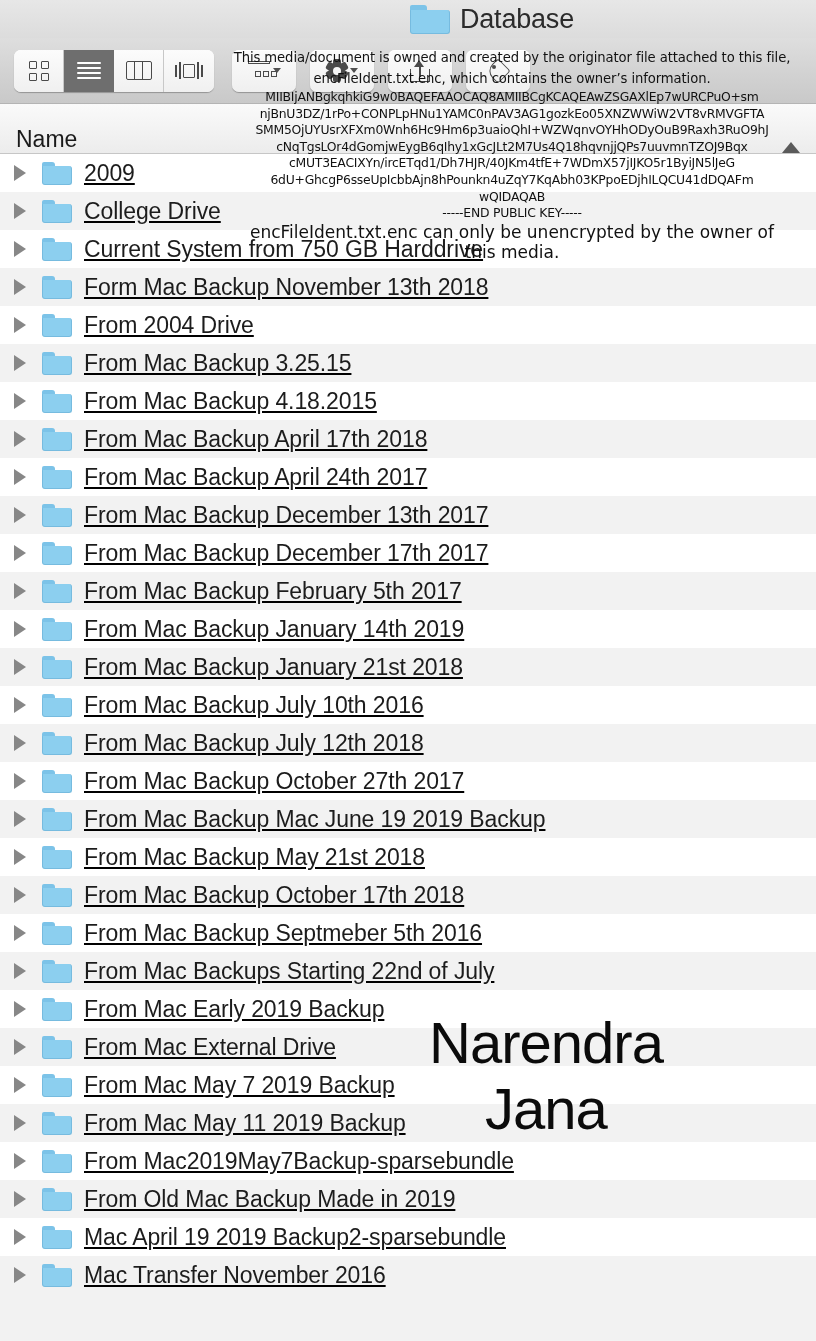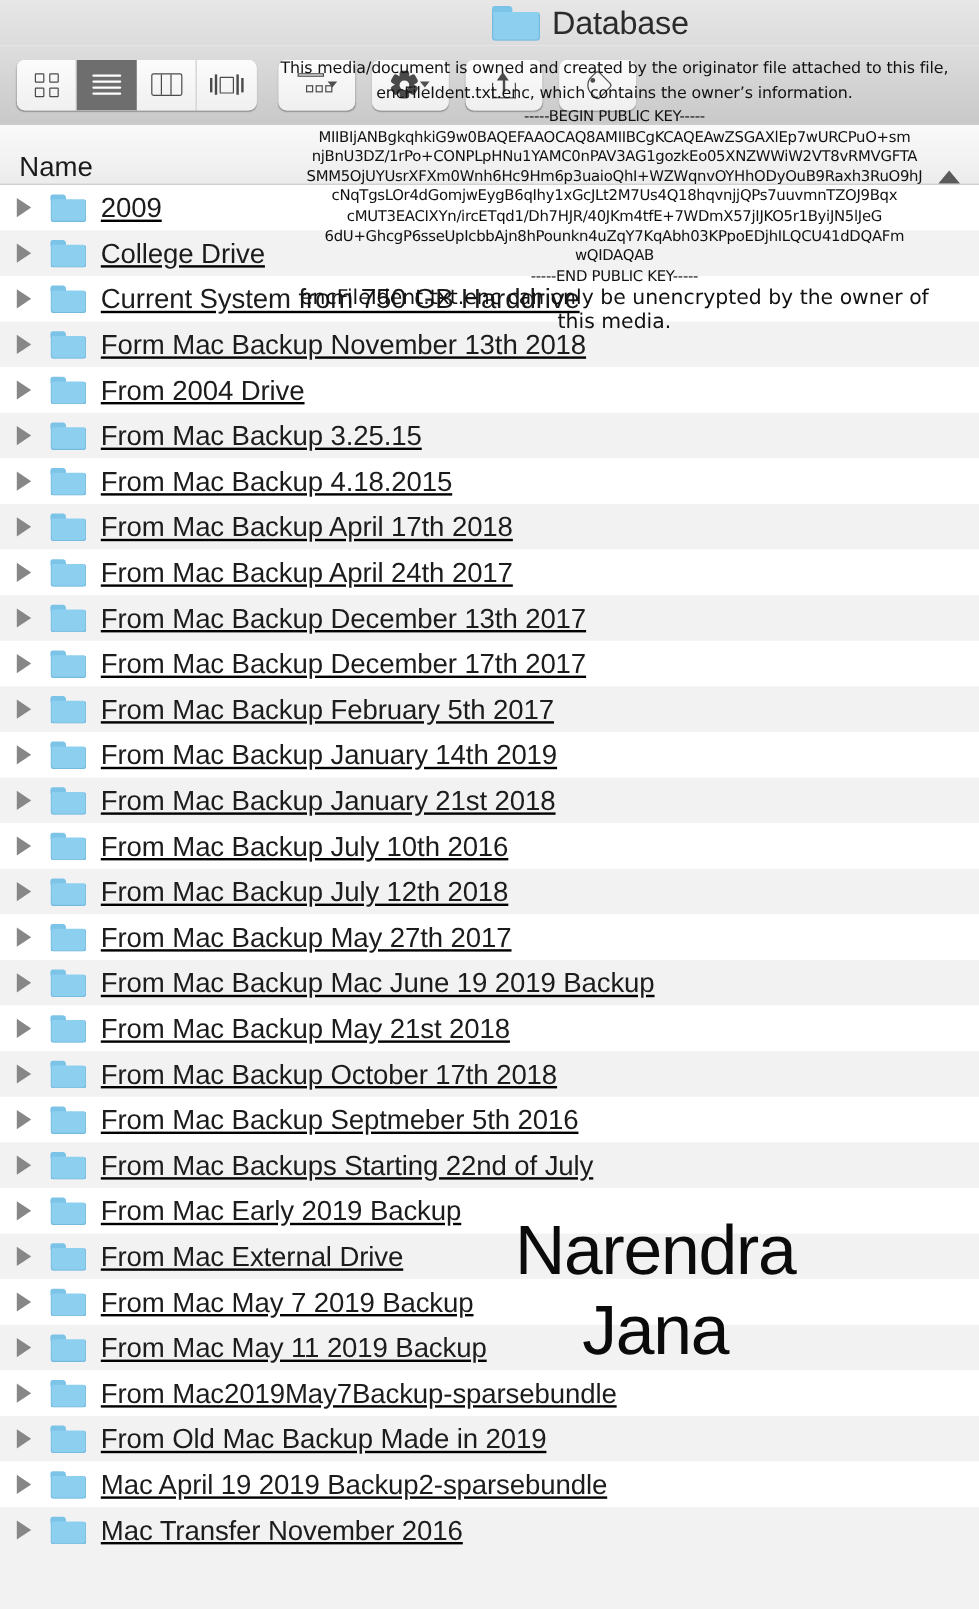--- a/index.html
+++ b/index.html
@@ -516,21 +516,21 @@
         <span class="name">From Mac Backup July 12th 2018</span>
       </div>
       <div class="row odd">
         <span class="disclosure">
           <span class="tri"></span>
         </span>
         <span class="folder sm">
           <span class="tab"></span>
           <span class="body"></span>
         </span>
-        <span class="name">From Mac Backup May 27th 2017</span>
+        <span class="name">From Mac Backup October 27th 2017</span>
       </div>
       <div class="row even">
         <span class="disclosure">
           <span class="tri"></span>
         </span>
         <span class="folder sm">
           <span class="tab"></span>
           <span class="body"></span>
         </span>
         <span class="name">From Mac Backup Mac June 19 2019 Backup</span>
@@ -654,21 +654,20 @@
           <span class="body"></span>
         </span>
         <span class="name">Mac Transfer November 2016</span>
       </div>
     </div>
   <div class="list-filler"></div>
 
   <div class="wm-block">
     <div class="lede">This media/document is owned and created by the originator file attached to this file,</div>
     <div class="lede">encFileIdent.txt.enc, which contains the owner’s information.</div>
-    <div class="keyline">-----BEGIN PUBLIC KEY-----</div>
     <div id="keylines">
         <div class="keyline">MIIBIjANBgkqhkiG9w0BAQEFAAOCAQ8AMIIBCgKCAQEAwZSGAXlEp7wURCPuO+sm</div>
         <div class="keyline">njBnU3DZ/1rPo+CONPLpHNu1YAMC0nPAV3AG1gozkEo05XNZWWiW2VT8vRMVGFTA</div>
         <div class="keyline">SMM5OjUYUsrXFXm0Wnh6Hc9Hm6p3uaioQhI+WZWqnvOYHhODyOuB9Raxh3RuO9hJ</div>
         <div class="keyline">cNqTgsLOr4dGomjwEygB6qIhy1xGcJLt2M7Us4Q18hqvnjjQPs7uuvmnTZOJ9Bqx</div>
         <div class="keyline">cMUT3EACIXYn/ircETqd1/Dh7HJR/40JKm4tfE+7WDmX57jIJKO5r1ByiJN5lJeG</div>
         <div class="keyline">6dU+GhcgP6sseUpIcbbAjn8hPounkn4uZqY7KqAbh03KPpoEDjhILQCU41dDQAFm</div>
         <div class="keyline">wQIDAQAB</div>
       </div>
     <div class="keyline">-----END PUBLIC KEY-----</div>

